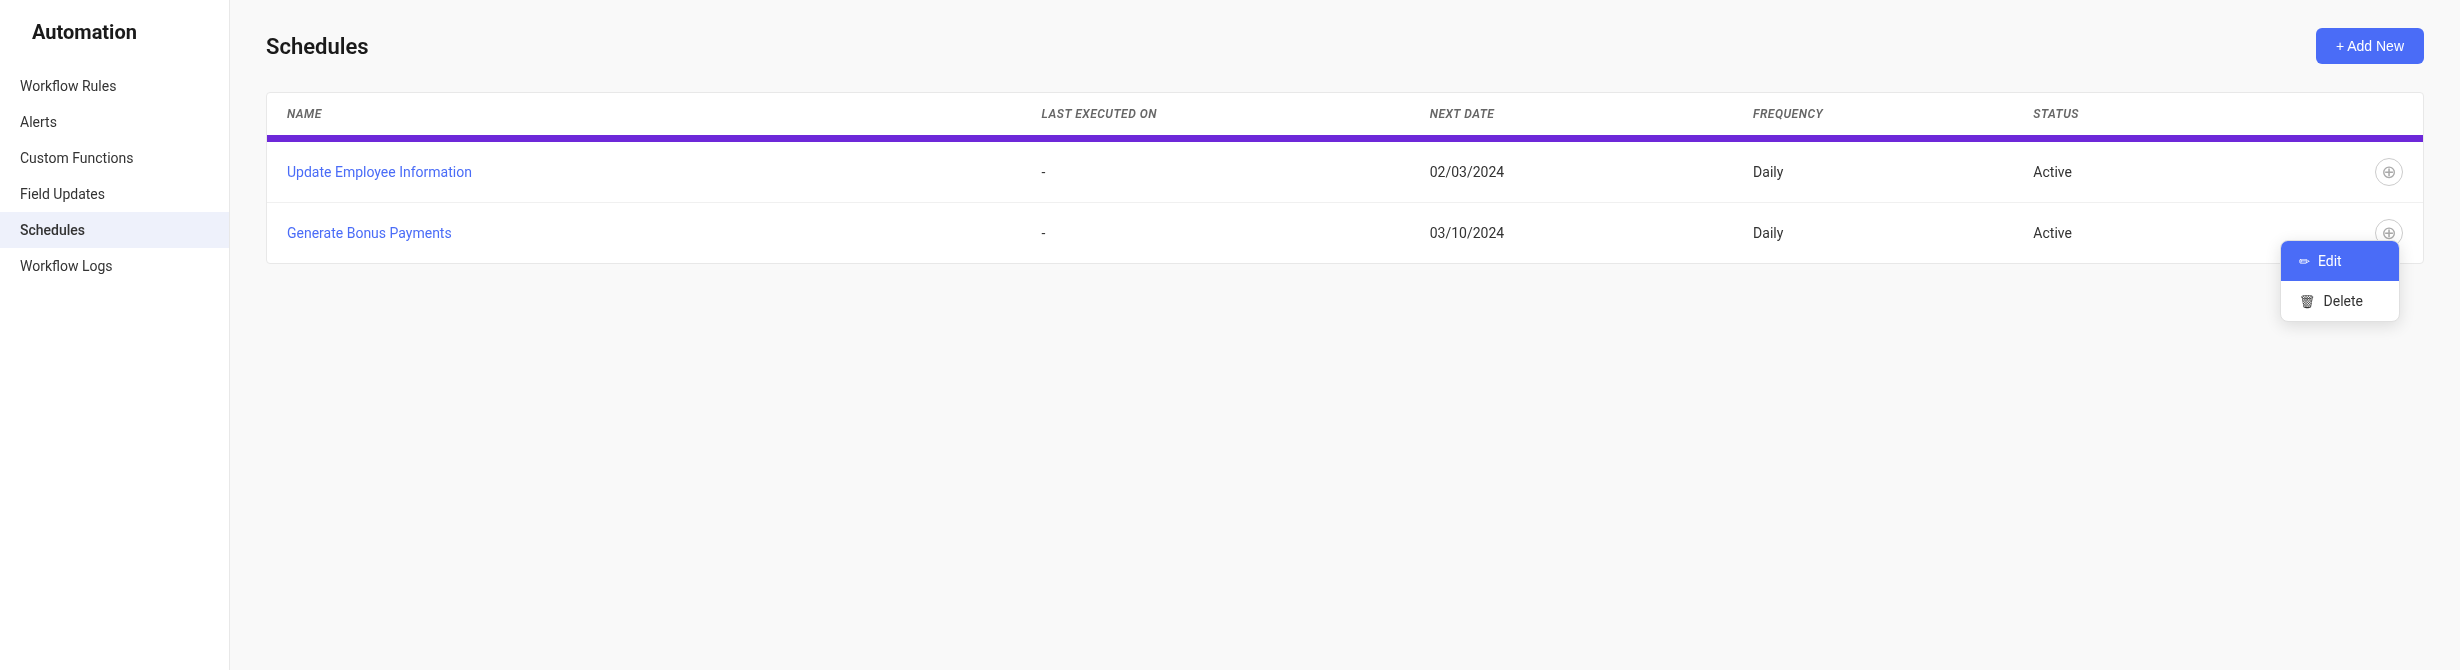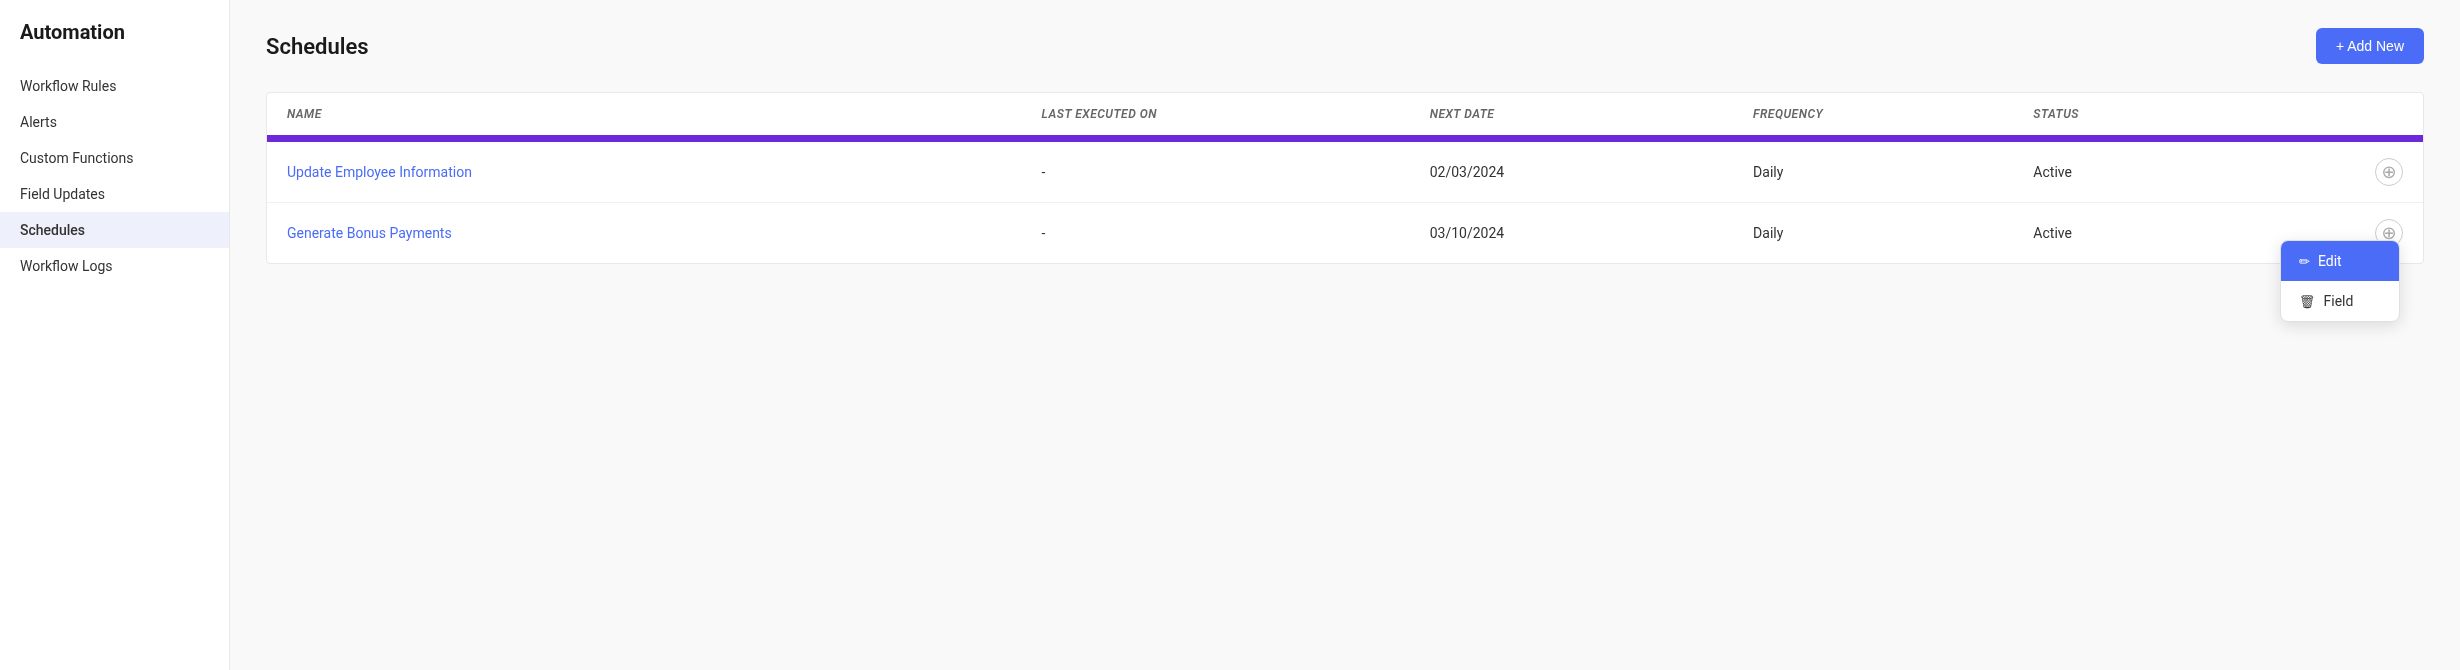--- a/index.html
+++ b/index.html
@@ -22,21 +22,21 @@
       width: 230px;
       background: #fff;
       border-right: 1px solid #e8e8e8;
       padding: 20px 0;
       flex-shrink: 0;
     }
 
     .sidebar-title {
       font-size: 20px;
       font-weight: 700;
-      padding: 0 20px 24px 20px;
+      padding: 0 20px 24px 32px;
       color: #1a1a1a;
     }
 
     .sidebar-item {
       padding: 10px 20px;
       cursor: pointer;
       color: #333;
       font-size: 14px;
       border-radius: 0;
     }
@@ -248,16 +248,16 @@
     </table>
   </div>
 
   <div class="dropdown-menu">
     <div class="dropdown-item edit">
       <span class="icon-pencil"></span>
       <span>Edit</span>
     </div>
     <div class="dropdown-item delete">
       <span class="icon-trash"></span>
-      <span>Field</span>
+      <span>Delete</span>
     </div>
   </div>
 </main>
 
 </body></html>

